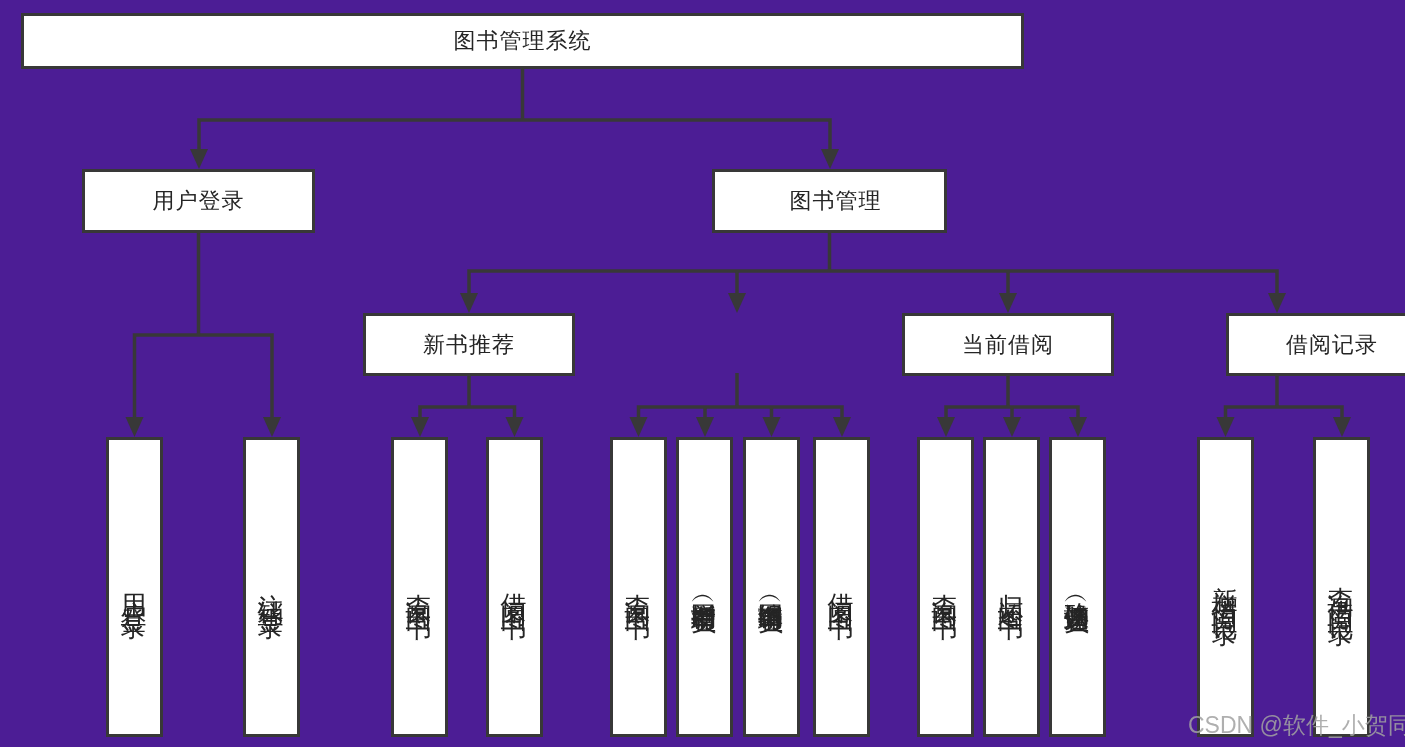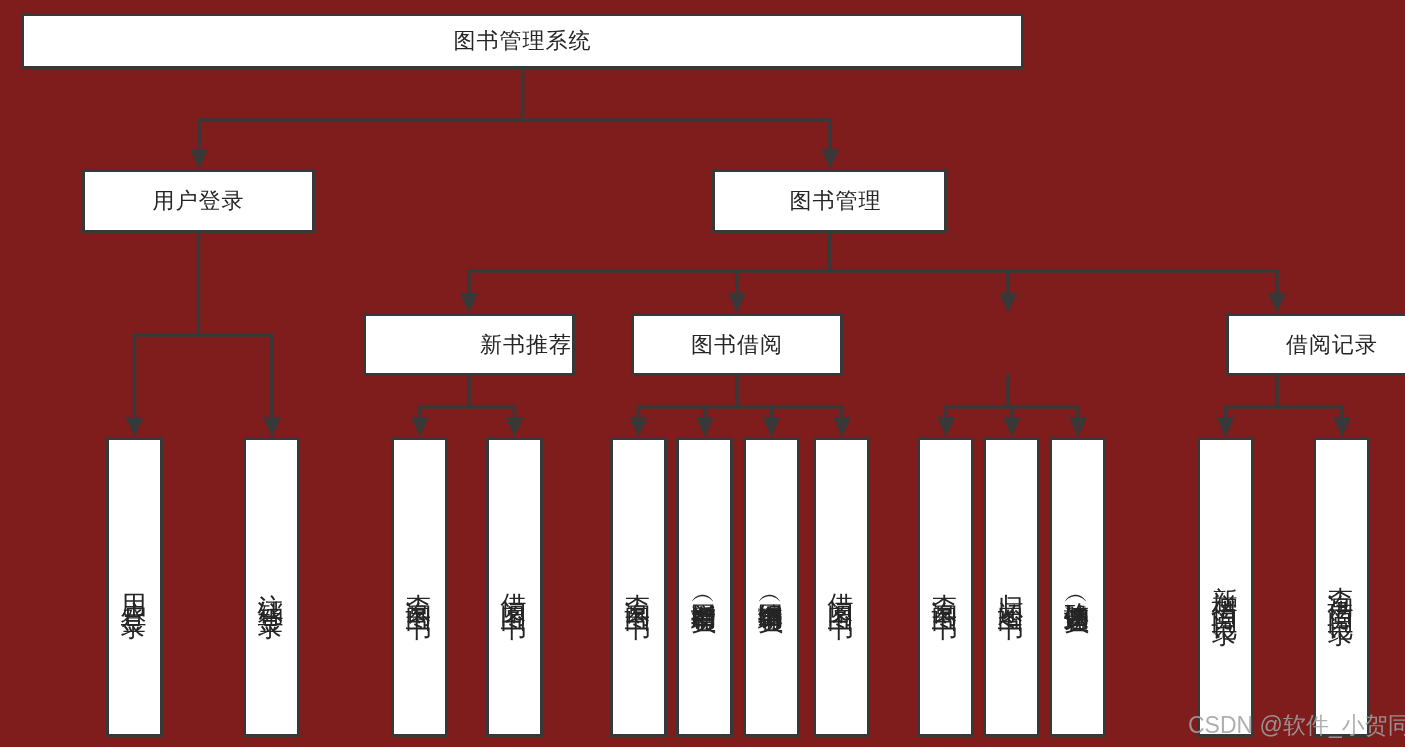--- a/index.html
+++ b/index.html
@@ -1,19 +1,19 @@
 <!DOCTYPE html>
 <html><head>
 <meta charset="utf-8">
 <style>
   html,body{margin:0;padding:0;background:#ffffff;}
   #canvas{
     position:relative;
     width:1405px;height:747px;
-    background:#7f1d1d;
+    background:#4c1d95;
     font-family:"Liberation Sans", sans-serif;
     overflow:hidden;
   }
   #wires{position:absolute;left:0;top:0;z-index:1;}
   .node{
     position:absolute;
     box-sizing:border-box;
     background:#ffffff;
     border:3px solid #383838;
     display:flex;
@@ -110,25 +110,25 @@
     <span class="h-label">图书管理系统</span>
   </div>
 
   <div class="node" style="left:82px;top:169px;width:233px;height:64px;">
     <span class="h-label">用户登录</span>
   </div>
   <div class="node" style="left:712px;top:169px;width:235px;height:64px;padding-left:12px;">
     <span class="h-label">图书管理</span>
   </div>
 
-  <div class="node" style="left:363px;top:313px;width:212px;height:63px;justify-content:flex-end;">
+  <div class="node" style="left:363px;top:313px;width:212px;height:63px;">
     <span class="h-label">新书推荐</span>
   </div>
-  <div class="node" style="left:631px;top:313px;width:212px;height:63px;">
-    <span class="h-label">图书借阅</span>
+  <div class="node" style="left:902px;top:313px;width:212px;height:63px;">
+    <span class="h-label">当前借阅</span>
   </div>
   <div class="node" style="left:1226px;top:313px;width:212px;height:63px;">
     <span class="h-label">借阅记录</span>
   </div>
 
   <div class="node leaf" style="left:106px;">
     <span class="v-label">用户登录</span>
   </div>
   <div class="node leaf" style="left:243px;">
     <span class="v-label">注销登录</span>

